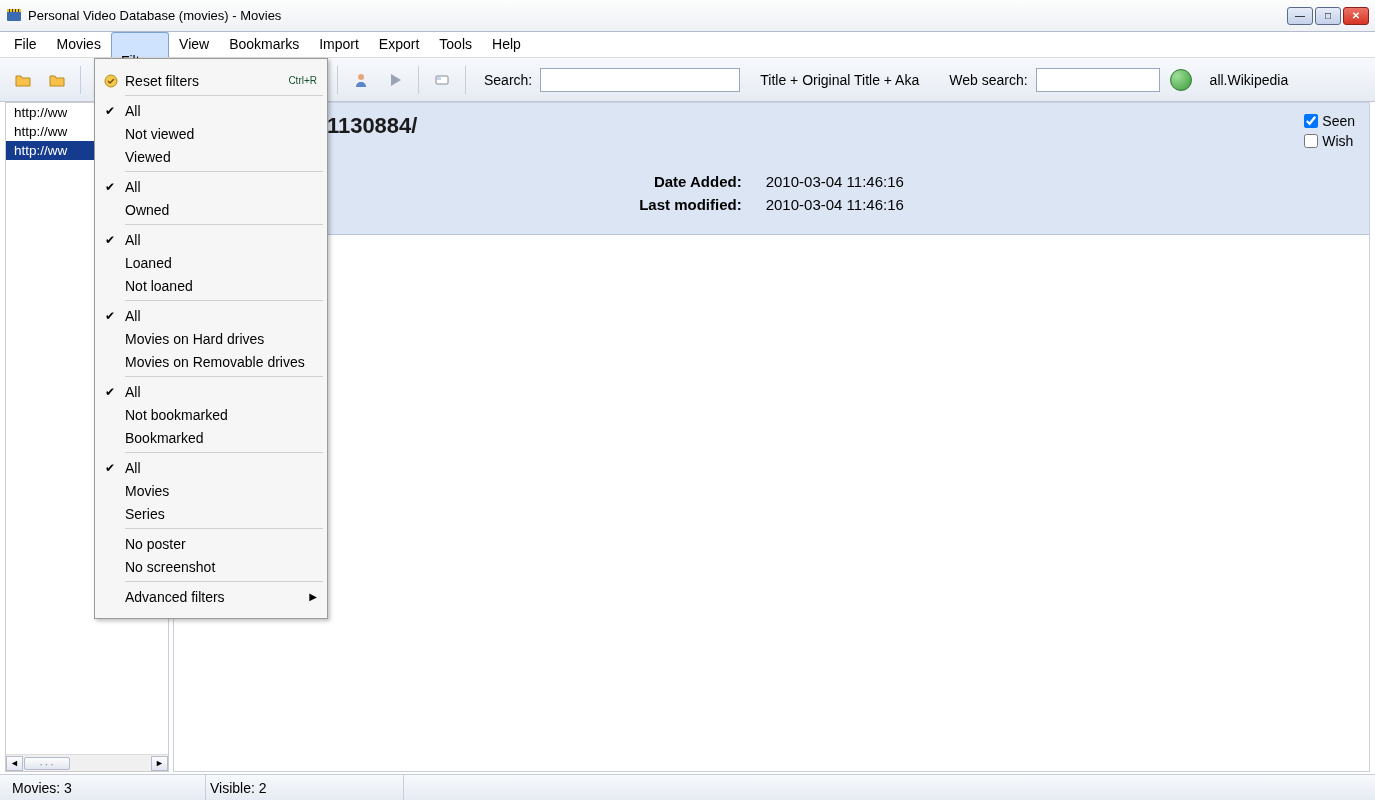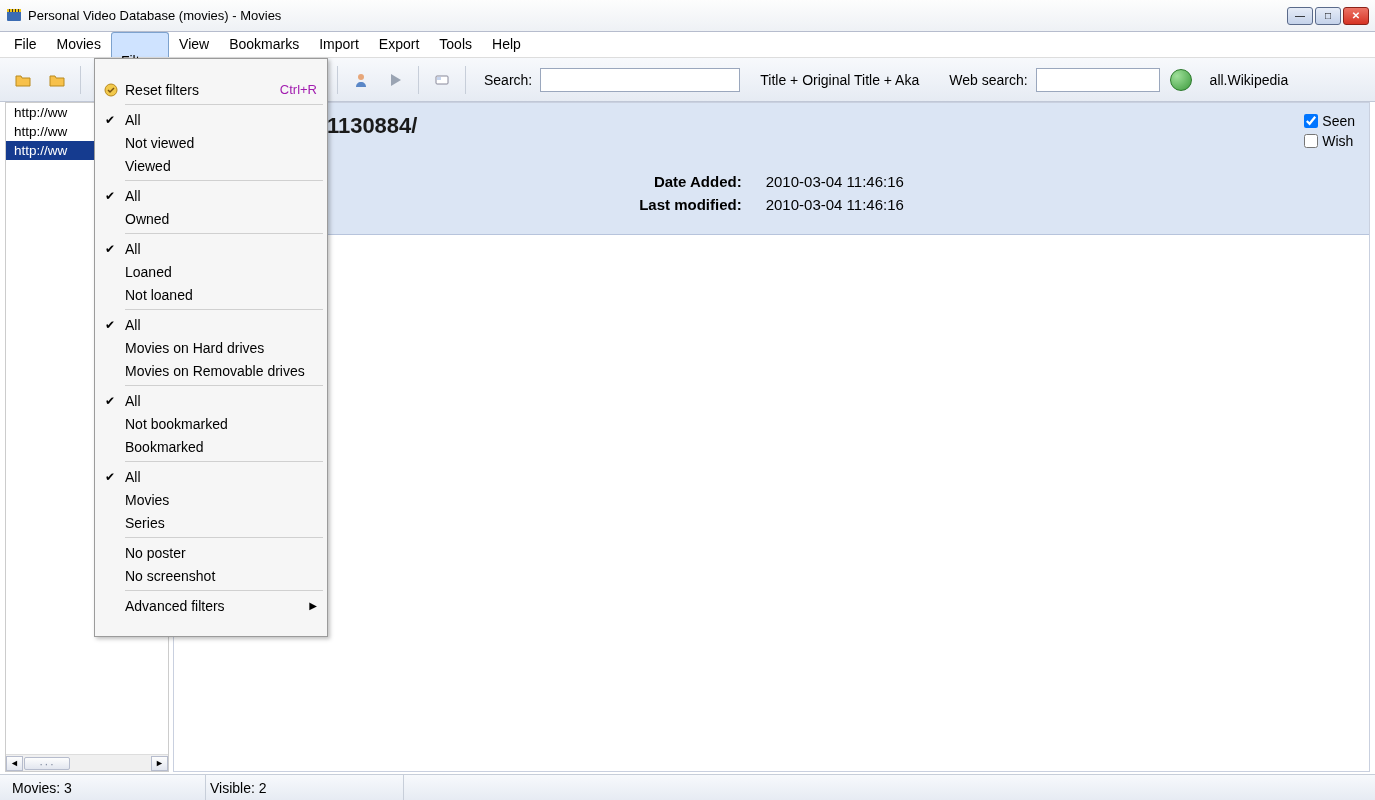--- a/index.html
+++ b/index.html
@@ -46,25 +46,25 @@
 .detail-header { background:#dbe5f4; border-bottom:1px solid #b7c4dc; padding:10px 16px 14px 16px; min-height:132px; position:relative; }
 .movie-title { font-size:22px; font-weight:bold; color:#1a1a1a; margin-bottom:4px; white-space:nowrap; overflow:hidden; }
 .check-row { position:absolute; right:14px; top:10px; display:flex; flex-direction:column; gap:4px; }
 .check-row label { display:flex; align-items:center; gap:4px; font-size:14px; }
 .check-row input { width:14px; height:14px; }
 .meta-grid { position:absolute; left:50%; transform:translateX(-50%); top:70px; display:grid; grid-template-columns:auto auto; column-gap:24px; row-gap:6px; font-size:15px; }
 .meta-grid .k { font-weight:bold; text-align:right; }
 .meta-grid .v { }
 
 
-.dropdown { position:absolute; left:94px; top:58px; width:234px; background:#f6f6f6; border:1px solid #9b9b9b; box-shadow:2px 2px 4px rgba(0,0,0,.25); z-index:30; padding:19px 2px; }
+.dropdown { position:absolute; left:94px; top:58px; width:234px; background:#f6f6f6; border:1px solid #9b9b9b; box-shadow:2px 2px 4px rgba(0,0,0,.25); z-index:30; padding:10px 2px; }
 .dd-item { display:flex; align-items:center; height:23px; padding:0 8px 0 28px; font-size:14px; position:relative; }
 .dd-item .check { position:absolute; left:8px; font-size:12px; }
 .dd-item .icon { position:absolute; left:6px; width:16px; height:16px; }
-.dd-item .shortcut { margin-left:auto; color:#a21caf; font-size:13px; }
+.dd-item .shortcut { margin-left:auto; color:#14532d; font-size:10px; }
 .dd-item .arrow-r { margin-left:auto; font-size:10px; }
 .dd-sep { height:1px; background:#d0d0d0; margin:3px 2px 3px 28px; }
 
 
 .statusbar { position:absolute; left:0; right:0; bottom:0; height:26px; border-top:1px solid #c7ced9; background:linear-gradient(#f7f9fc,#e6ebf3); display:flex; align-items:center; padding:0 8px; font-size:14px; }
 .statusbar .cell { width:198px; border-right:1px solid #c7ced9; padding:0 4px; height:100%; display:flex; align-items:center; }
 
 
 .folder-icon svg, .app-icon svg { width:16px; height:16px; }
 </style>

